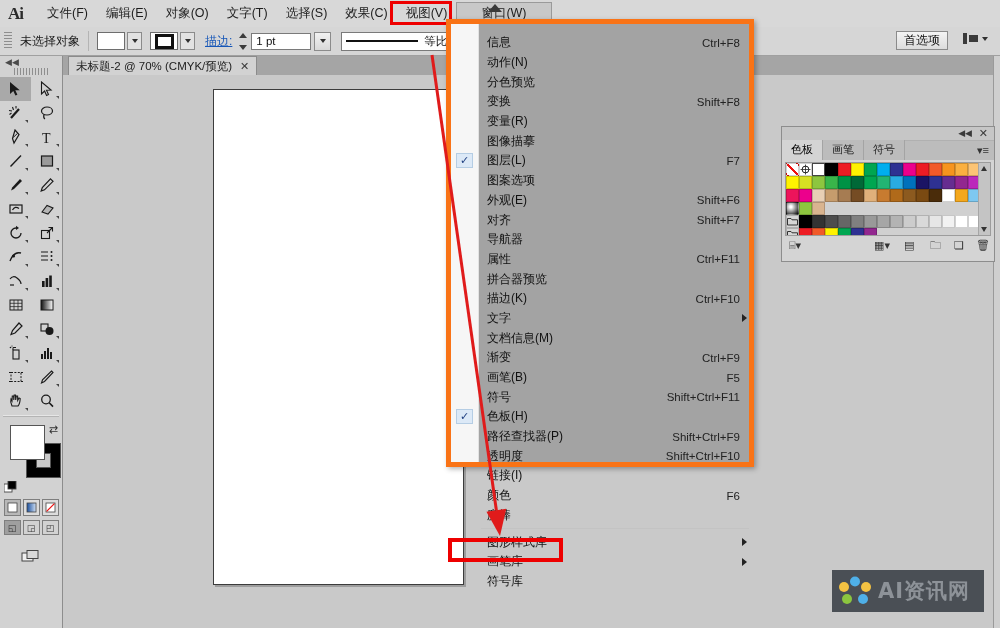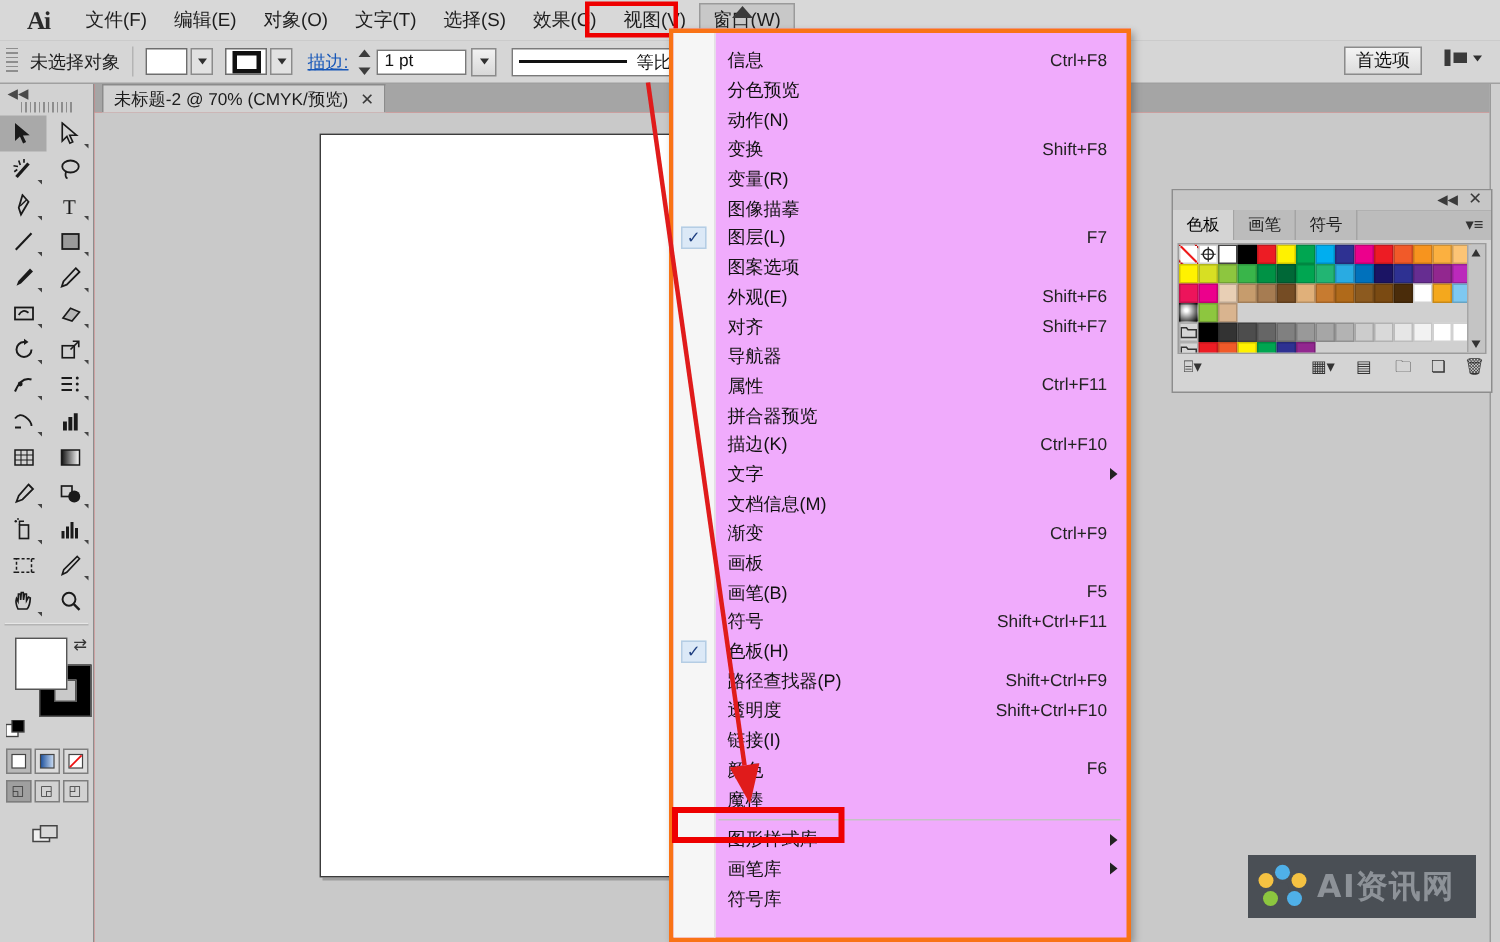--- a/index.html
+++ b/index.html
@@ -12,28 +12,28 @@
   #app{position:absolute;inset:0;width:1000px;height:628px;overflow:hidden;}
 
   
   .menubar{
     position:absolute;left:0;top:0;width:1000px;height:27px;
     background:#d8d8d8;
     border-bottom:1px solid #a8a8a8;
     display:flex;align-items:center;
   }
   .ai-logo{
-    width:30px;margin-left:18px;font-size:17px;font-weight:bold;
+    width:30px;margin-left:8px;font-size:17px;font-weight:bold;
     color:#2b2b2b;letter-spacing:-1px;font-family:"Liberation Serif",serif;
   }
   .menubar .mitem{
     font-size:12.5px;color:#1d1d1d;padding:3px 9px;white-space:nowrap;
   }
   .menubar .mitem.active{
-    background:#c8c8c8;border:1px solid #9a9a9a;padding:2px 8px;
+    background:#c8c8c8;border:1px solid #9a9a9a;padding:2px 24px;
   }
   .menu-hl{
     position:absolute;left:390px;top:1px;width:62px;height:24px;
     border:3px solid #ee0000;box-sizing:border-box;pointer-events:none;
   }
   .collapse-arrow{
     position:absolute;left:488px;top:4px;width:0;height:0;
     border-left:7px solid transparent;border-right:7px solid transparent;
     border-bottom:8px solid #3a3a3a;
   }
@@ -148,22 +148,22 @@
   .doctab .x{font-size:11px;color:#3a3a3a;}
   .canvas{position:absolute;left:0;top:19px;width:937px;height:553px;background:#c9c9c9;}
   .artboard{
     position:absolute;left:150px;top:14px;width:249px;height:494px;
     background:#fff;border:1px solid #3c3c3c;
     box-shadow:2px 2px 0 rgba(0,0,0,.22);
   }
 
   
   .dropdown{
-    position:absolute;left:446px;top:19px;width:308px;height:609px;
-    background:#f0abfc;border:3px solid #f97316;box-sizing:border-box;
+    position:absolute;left:446px;top:19px;width:308px;height:448px;
+    background:#a3a3a3;border:5px solid #f97316;box-sizing:border-box;
     box-shadow:2px 2px 5px rgba(0,0,0,.3);
   }
   .dd-col{position:absolute;left:0;top:0;width:27px;height:100%;background:#f6f6f6;border-right:1px solid #e2e2e2;}
   .mrow{
     position:relative;height:19.7px;display:flex;align-items:center;
     box-sizing:border-box;
   }
   .mrow .lbl{position:absolute;left:36px;font-size:12px;color:#111;white-space:nowrap;}
   .mrow .acc{position:absolute;right:17px;font-size:11.5px;color:#222;white-space:nowrap;}
   .mrow .chk{position:absolute;left:5px;top:2px;width:17px;height:15px;
@@ -565,24 +565,24 @@
   <div class="rightedge"></div>
 
   <div class="dropdown">
     <div class="dd-col"></div>
     <div id="menu-rows" style="position:absolute;left:0;top:9px;width:306px;">
         <div class="mrow">
           <span class="lbl">信息</span>
           <span class="acc">Ctrl+F8</span>
         </div>
         <div class="mrow">
+          <span class="lbl">动作(N)</span>
+        </div>
+        <div class="mrow">
           <span class="lbl">分色预览</span>
-        </div>
-        <div class="mrow">
-          <span class="lbl">动作(N)</span>
         </div>
         <div class="mrow">
           <span class="lbl">变换</span>
           <span class="acc">Shift+F8</span>
         </div>
         <div class="mrow">
           <span class="lbl">变量(R)</span>
         </div>
         <div class="mrow">
           <span class="lbl">图像描摹</span>
@@ -620,23 +620,20 @@
         <div class="mrow">
           <span class="lbl">文字</span>
           <i class="subm"></i>
         </div>
         <div class="mrow">
           <span class="lbl">文档信息(M)</span>
         </div>
         <div class="mrow">
           <span class="lbl">渐变</span>
           <span class="acc">Ctrl+F9</span>
-        </div>
-        <div class="mrow">
-          <span class="lbl">画板</span>
         </div>
         <div class="mrow">
           <span class="lbl">画笔(B)</span>
           <span class="acc">F5</span>
         </div>
         <div class="mrow">
           <span class="lbl">符号</span>
           <span class="acc">Shift+Ctrl+F11</span>
         </div>
         <div class="mrow">

